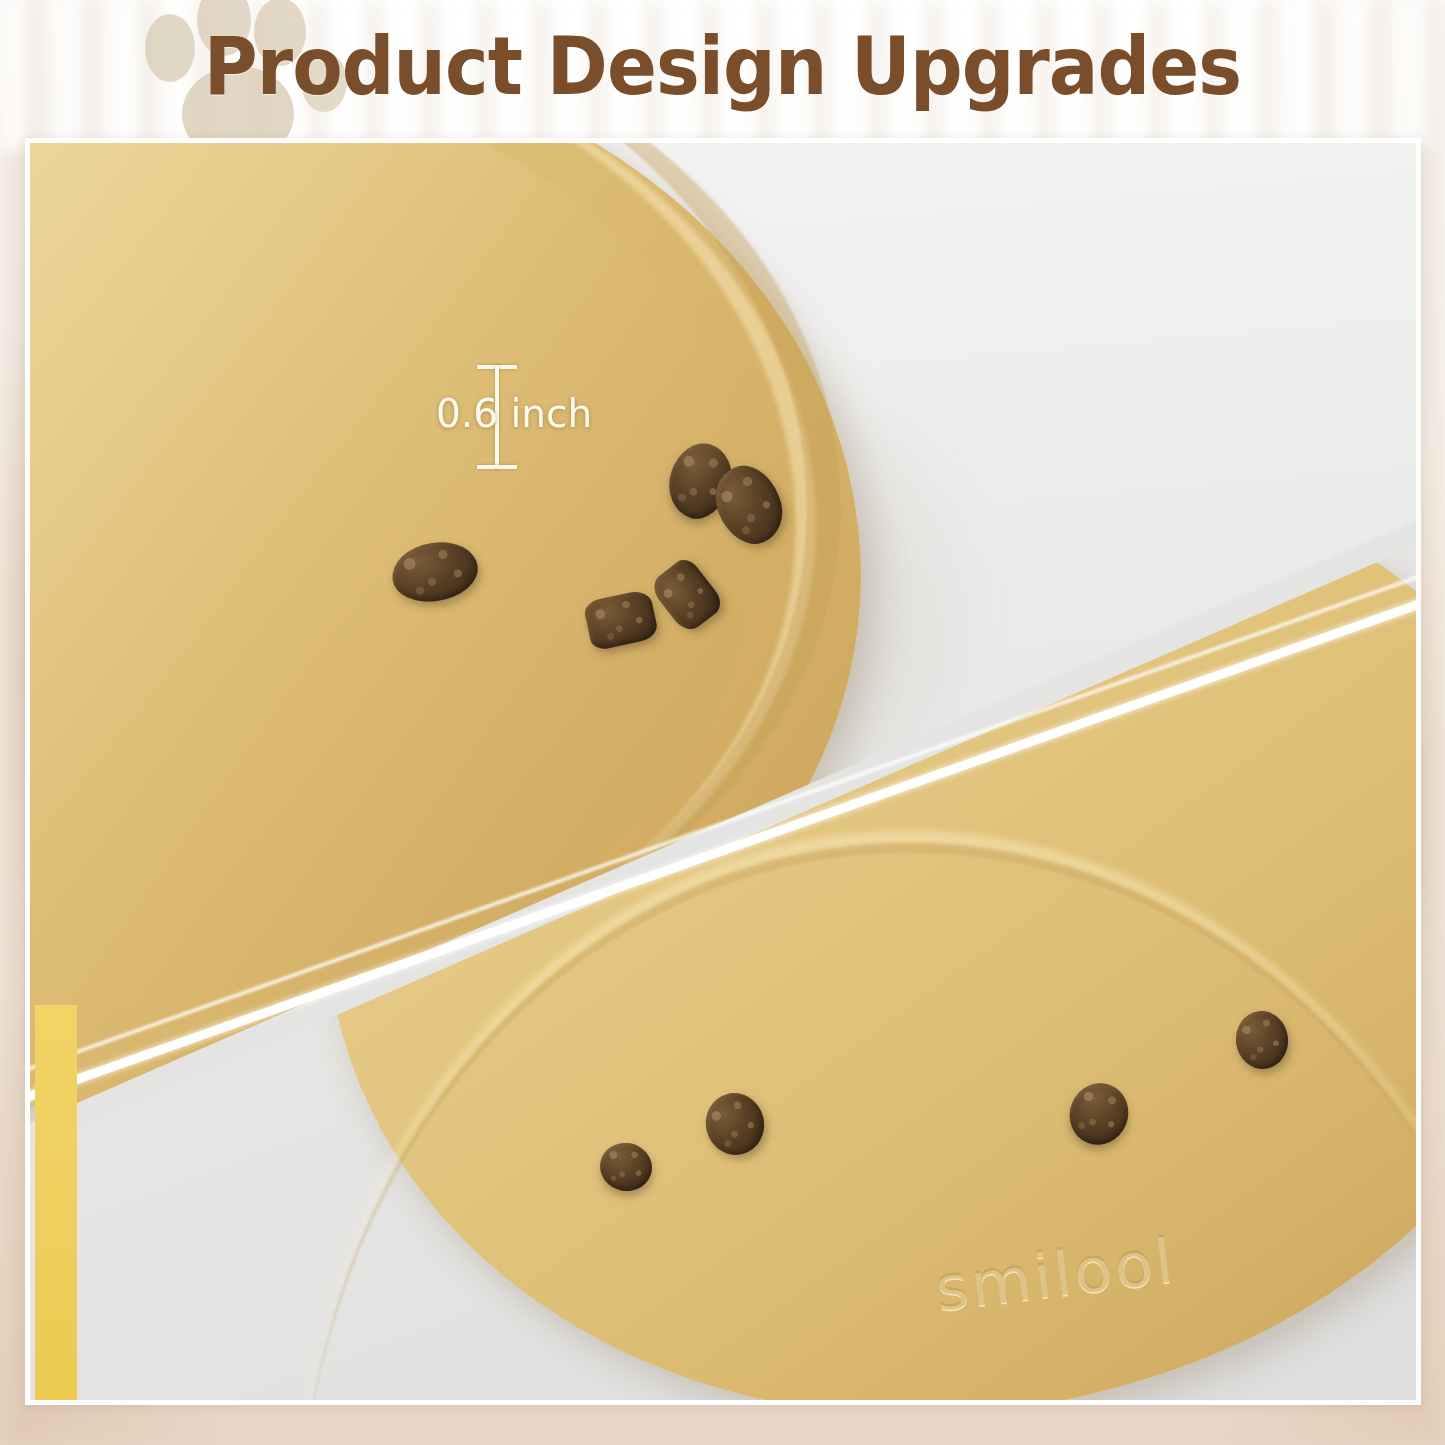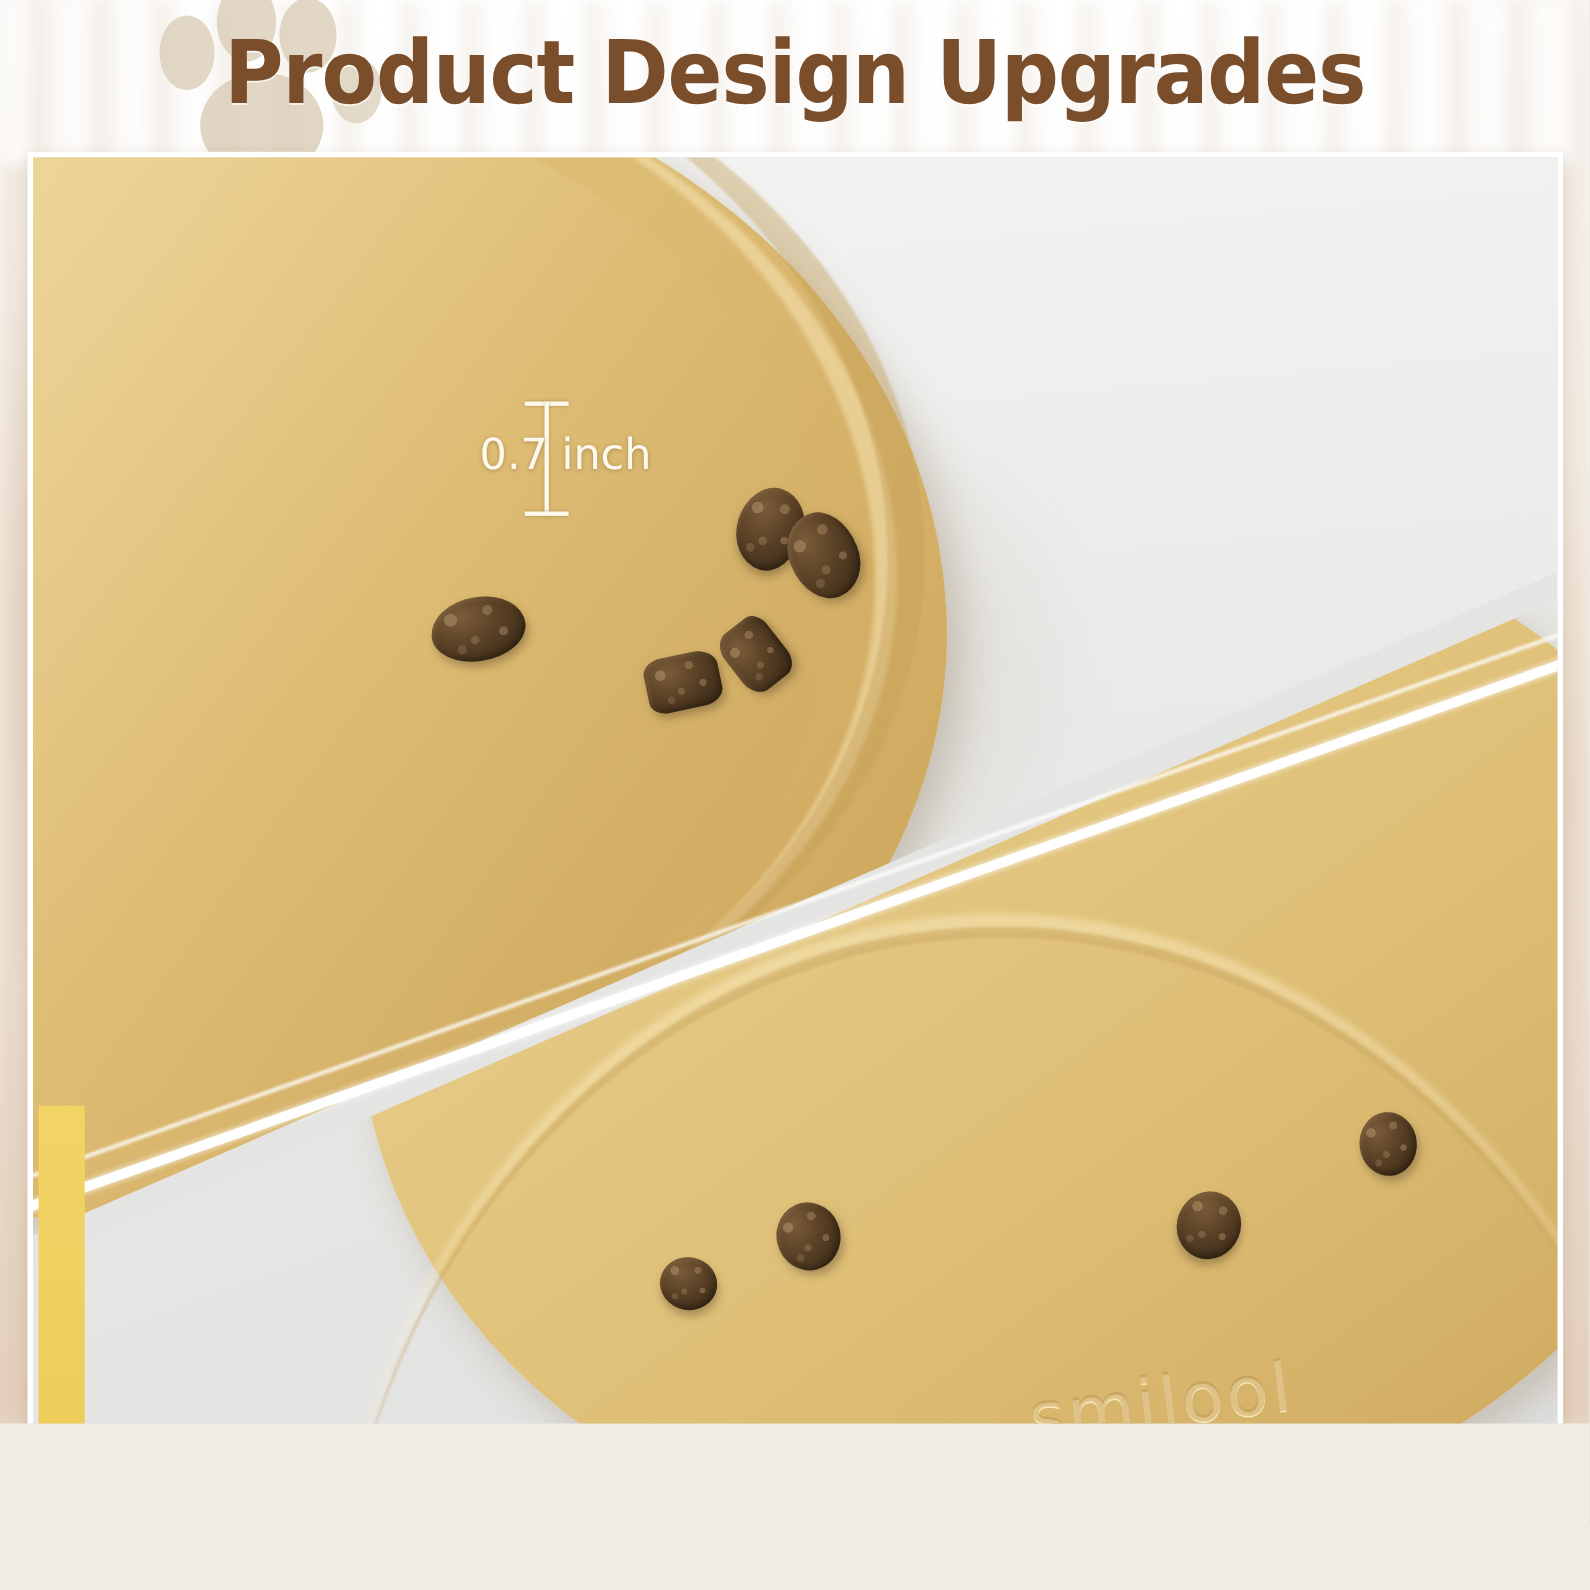--- a/index.html
+++ b/index.html
@@ -8,21 +8,21 @@
   body {
     width:1445px; height:1445px;
     overflow:hidden;
     font-family:"Liberation Sans", sans-serif;
     background:#f2ece6;
   }
 
   
   .page {
     position:relative;
-    width:1445px; height:1294px;
+    width:1445px; height:1445px;
     background:
       linear-gradient(180deg,#ffffff 0%,#fbf8f4 30%,#f6efe7 62%,#eedfd2 82%,#e8d6c6 100%);
     overflow:hidden;
   }
   .bg-blur {
     position:absolute; inset:0;
     background:
       radial-gradient(ellipse 300px 500px at 6% 45%, rgba(214,186,158,.55), transparent 70%),
       radial-gradient(ellipse 260px 420px at 97% 55%, rgba(222,198,172,.5), transparent 72%),
       linear-gradient(90deg, rgba(200,170,140,.30) 0%, rgba(255,255,255,0) 16%,
@@ -312,19 +312,19 @@
 
       <div class="divider2"></div>
       <div class="divider"></div>
 
       <div class="yellow-bar"></div>
 
       <div class="measure">
         <div class="cap cap-top"></div>
         <div class="stem"></div>
         <div class="cap cap-bot"></div>
-        <div class="label">0.7 inch</div>
+        <div class="label">0.6 inch</div>
       </div>
 
 
     </div>
   </div>
 </div>
 
 </body></html>

